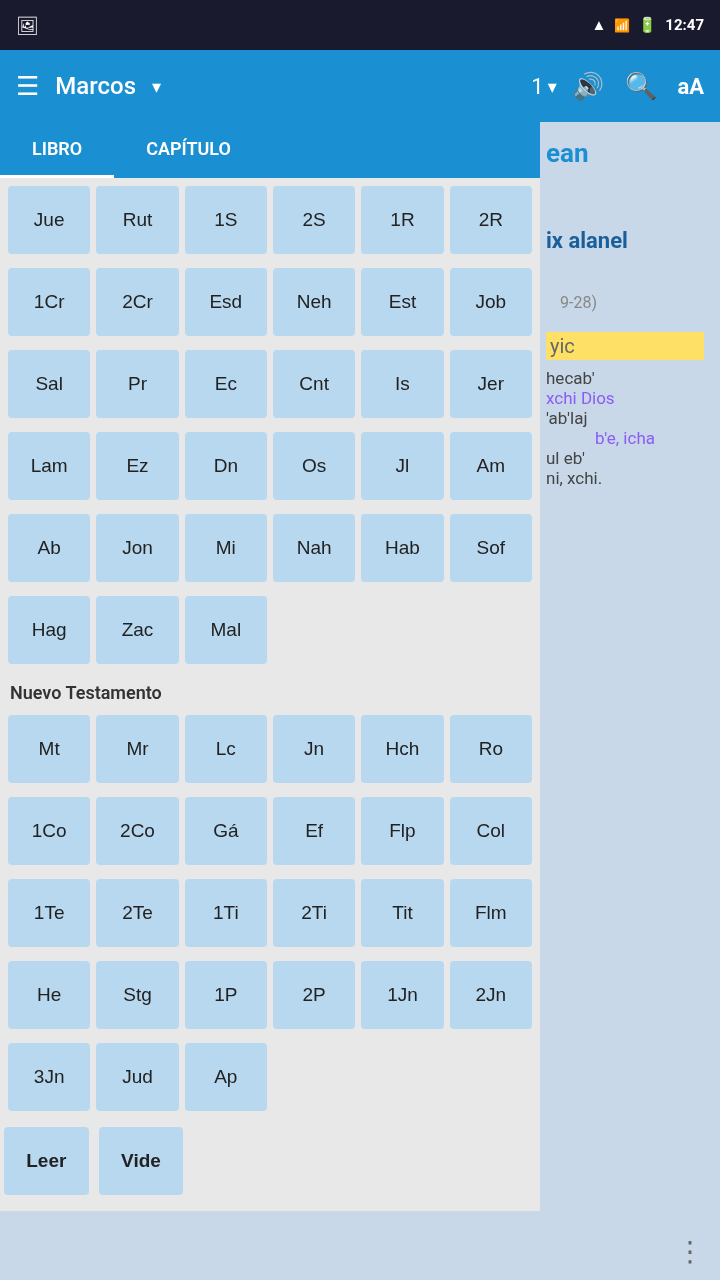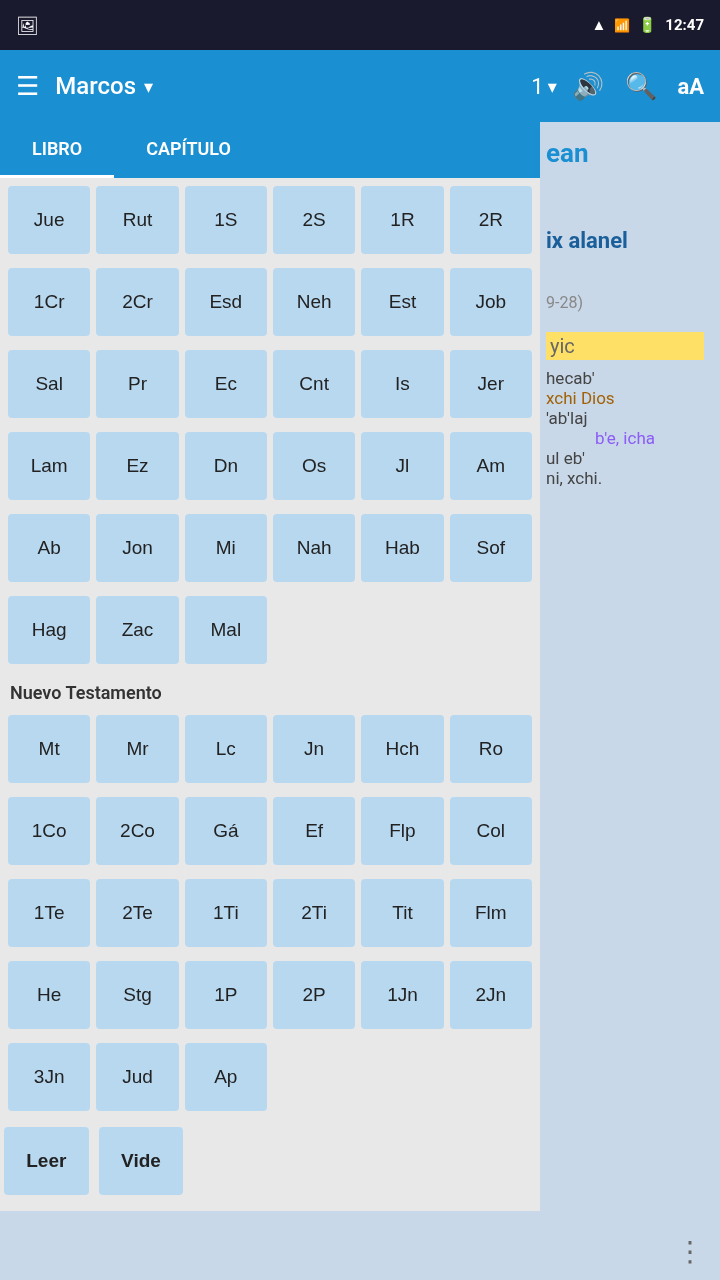--- a/index.html
+++ b/index.html
@@ -36,21 +36,21 @@
       width: 100%;
       height: 72px;
       background: #1a8fd1;
       display: flex;
       align-items: center;
       padding: 0 16px;
       gap: 16px;
       color: white;
     }
     .app-bar-title {
-      display: flex; align-items: center; gap: 8px;
+      display: flex; align-items: center; gap: 16px;
       font-size: 24px; font-weight: 500; flex: 1;
     }
     .app-bar-icons {
       display: flex; align-items: center; gap: 20px;
     }
     .app-bar-icon {
       font-size: 26px; cursor: pointer;
     }
     .chapter-selector {
       display: flex; align-items: center; gap: 4px;
@@ -175,24 +175,24 @@
     }
     .scroll-inner::-webkit-scrollbar { width: 0; }
   </style>
 </head>
 <body>
 
 <div class="bg-content"></div>
 <div class="bg-text">
   <div class="title-text">ean</div>
   <div class="subtitle" style="color:#1a5f9a;font-size:22px;font-weight:bold;margin-top:60px;">ix alanel</div>
-  <div class="small" style="margin-top:40px;">9-28)</div>
+  <div class="small" style="margin-top:40px;margin-left:14px;">9-28)</div>
   <div class="highlight" style="margin-top:20px;">yic</div>
   <div style="font-size:17px;color:#444;margin-top:8px;">hecab'</div>
-  <div style="font-size:17px;color:#a16207;">xchi Dios</div>
+  <div style="font-size:17px;color:#8b5cf6;">xchi Dios</div>
   <div style="font-size:17px;color:#444;">'ab'laj</div>
   <div style="font-size:17px;color:#8b5cf6;text-align:center;">b'e, icha</div>
   <div style="font-size:17px;color:#444;">ul eb'</div>
   <div style="font-size:17px;color:#444;">ni, xchi.</div>
 </div>
 
 <div class="status-bar">
   <div class="status-bar-left">
     <span style="font-size:18px;">🖼</span>
   </div>

